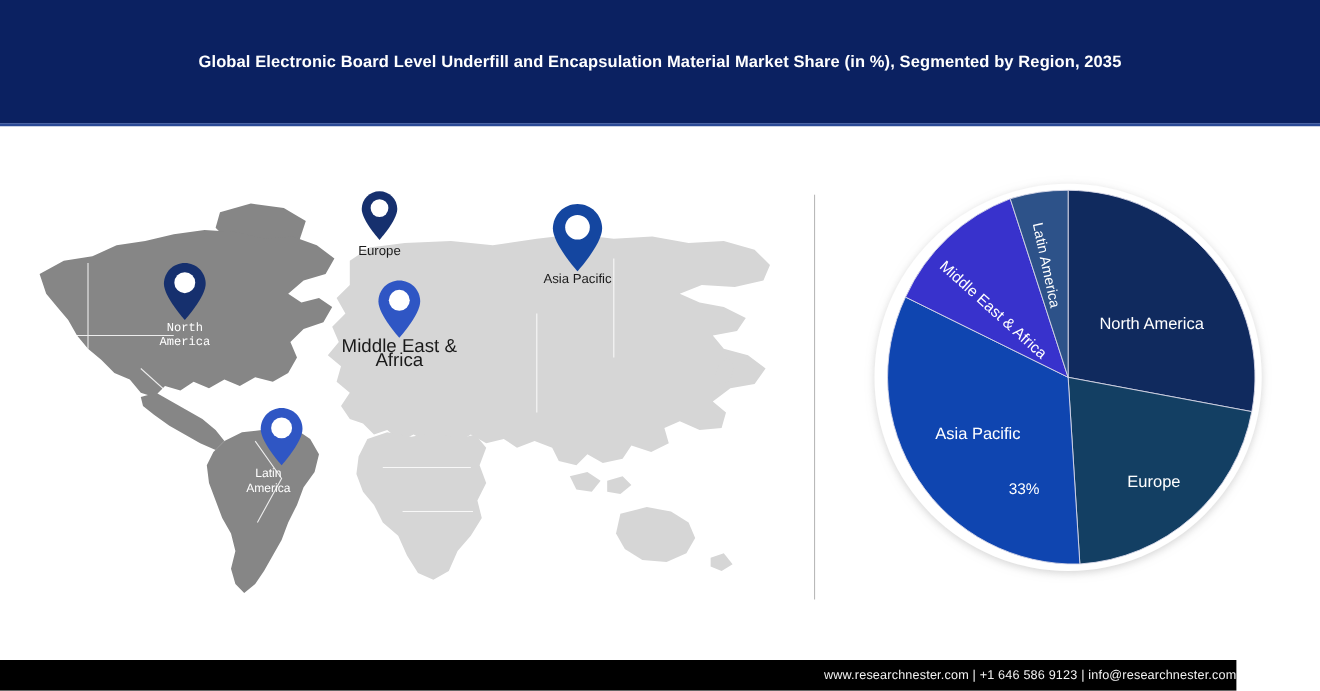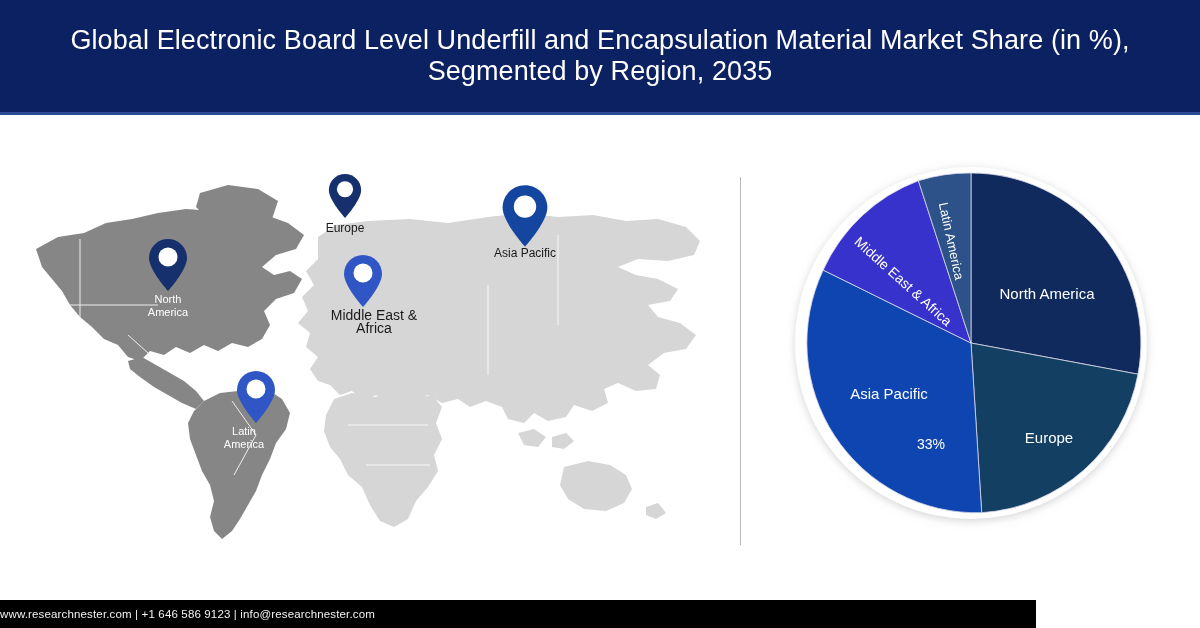--- a/index.html
+++ b/index.html
@@ -29,22 +29,22 @@
   }
   .header-underline {
     position: absolute;
     left: 0; top: 112px;
     width: 1200px;
     height: 3px;
     background: #2b4a96;
   }
   .header-title {
     color: #ffffff;
-    font-size: 27px;
-    font-weight: normal;
+    font-size: 15px;
+    font-weight: bold;
     line-height: 31px;
     text-align: center;
     max-width: 1110px;
     letter-spacing: 0.1px;
   }
 
   
   .canvas {
     position: absolute;
     left: 0; top: 115px;
@@ -103,26 +103,26 @@
   .pie-value {
     fill: #ffffff;
     font-family: "Liberation Sans", sans-serif;
     font-size: 14px;
   }
 
   
   .footer {
     position: absolute;
     left: 0; top: 600px;
-    width: 1036px;
+    width: 1124px;
     height: 28px;
     background: #000000;
     display: flex;
     align-items: center;
-    justify-content: flex-start;
+    justify-content: flex-end;
   }
   .footer-text {
     color: #f2f2f2;
     font-size: 11.5px;
     letter-spacing: 0.15px;
     font-family: "Liberation Sans", sans-serif;
   }
 </style>
 </head>
 <body>
@@ -187,21 +187,21 @@
         <path d="M540,60 L540,150"></path>
       </g>
     </svg>
 
     <div class="pin" style="left:130px; top:62px;">
       <svg width="40" height="56" viewBox="0 0 40 56">
         <path d="M20,2 C9.5,2 1,10.5 1,21 C1,33 20,54 20,54 C20,54 39,33 39,21 C39,10.5 30.5,2 20,2 Z" fill="#16306e"></path>
         <circle cx="20" cy="20" r="9.5" fill="#ffffff"></circle>
       </svg>
     </div>
-    <div class="pin-label light" style="left:110px; top:118px; width:80px;">North<br>America</div>
+    <div class="pin-label light" style="left:110px; top:118px; width:80px;font-family:Liberation Mono, monospace;">North<br>America</div>
 
     <div class="pin" style="left:218px; top:194px;">
       <svg width="40" height="56" viewBox="0 0 40 56">
         <path d="M20,2 C9.5,2 1,10.5 1,21 C1,33 20,54 20,54 C20,54 39,33 39,21 C39,10.5 30.5,2 20,2 Z" fill="#2f56c4"></path>
         <circle cx="20" cy="20" r="9.5" fill="#ffffff"></circle>
       </svg>
     </div>
     <div class="pin-label light" style="left:186px; top:250px; width:80px;">Latin<br>America</div>
 
     <div class="pin" style="left:310px; top:-3px;">
@@ -211,21 +211,21 @@
       </svg>
     </div>
     <div class="pin-label dark" style="left:287px; top:47px; width:80px; font-size:12px;">Europe</div>
 
     <div class="pin" style="left:325px; top:78px;">
       <svg width="40" height="56" viewBox="0 0 40 56">
         <path d="M20,2 C9.5,2 1,10.5 1,21 C1,33 20,54 20,54 C20,54 39,33 39,21 C39,10.5 30.5,2 20,2 Z" fill="#2f56c4"></path>
         <circle cx="20" cy="20" r="9.5" fill="#ffffff"></circle>
       </svg>
     </div>
-    <div class="pin-label dark" style="left:301px; top:134px; width:110px; font-size:14px;">Middle East &amp;<br>Africa</div>
+    <div class="pin-label dark" style="left:290px; top:134px; width:110px; font-size:17px;">Middle East &amp;<br>Africa</div>
 
     <div class="pin" style="left:483px; top:8px;">
       <svg width="48" height="66" viewBox="0 0 40 56">
         <path d="M20,2 C9.5,2 1,10.5 1,21 C1,33 20,54 20,54 C20,54 39,33 39,21 C39,10.5 30.5,2 20,2 Z" fill="#1446a0"></path>
         <circle cx="20" cy="20" r="9.5" fill="#ffffff"></circle>
       </svg>
     </div>
     <div class="pin-label dark" style="left:462px; top:72px; width:90px; font-size:12px;">Asia Pacific</div>
   </div>
 

